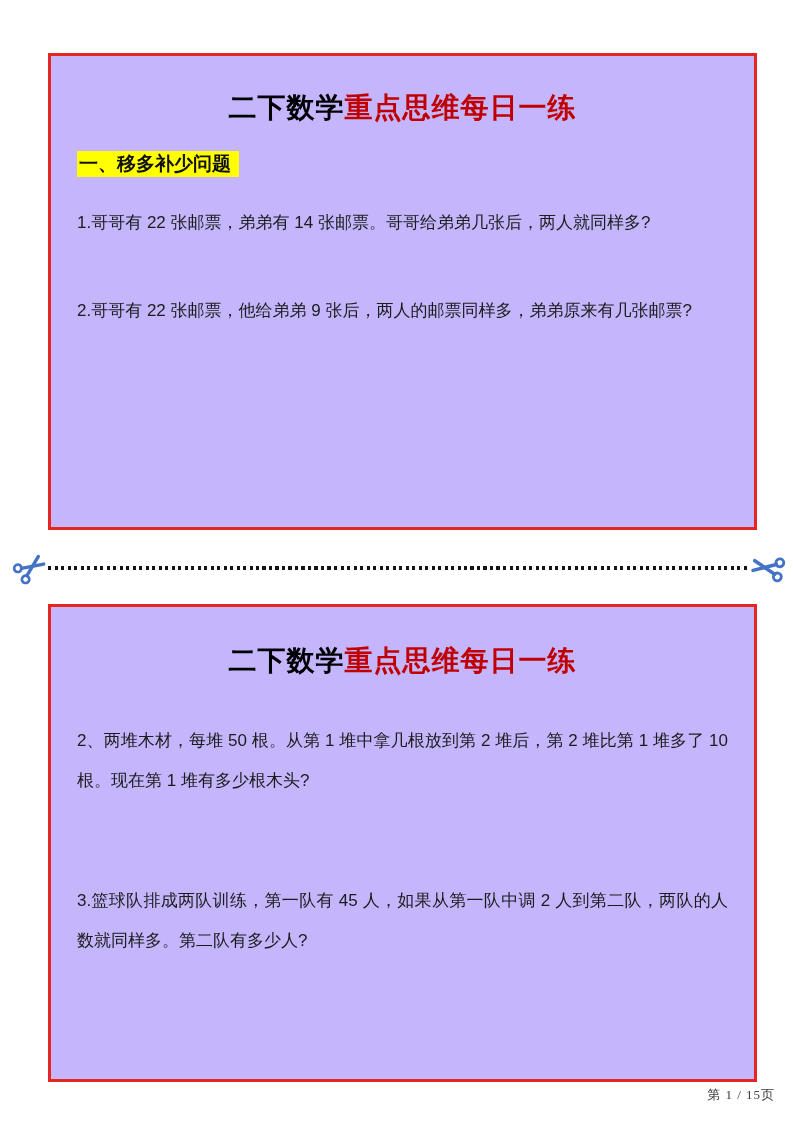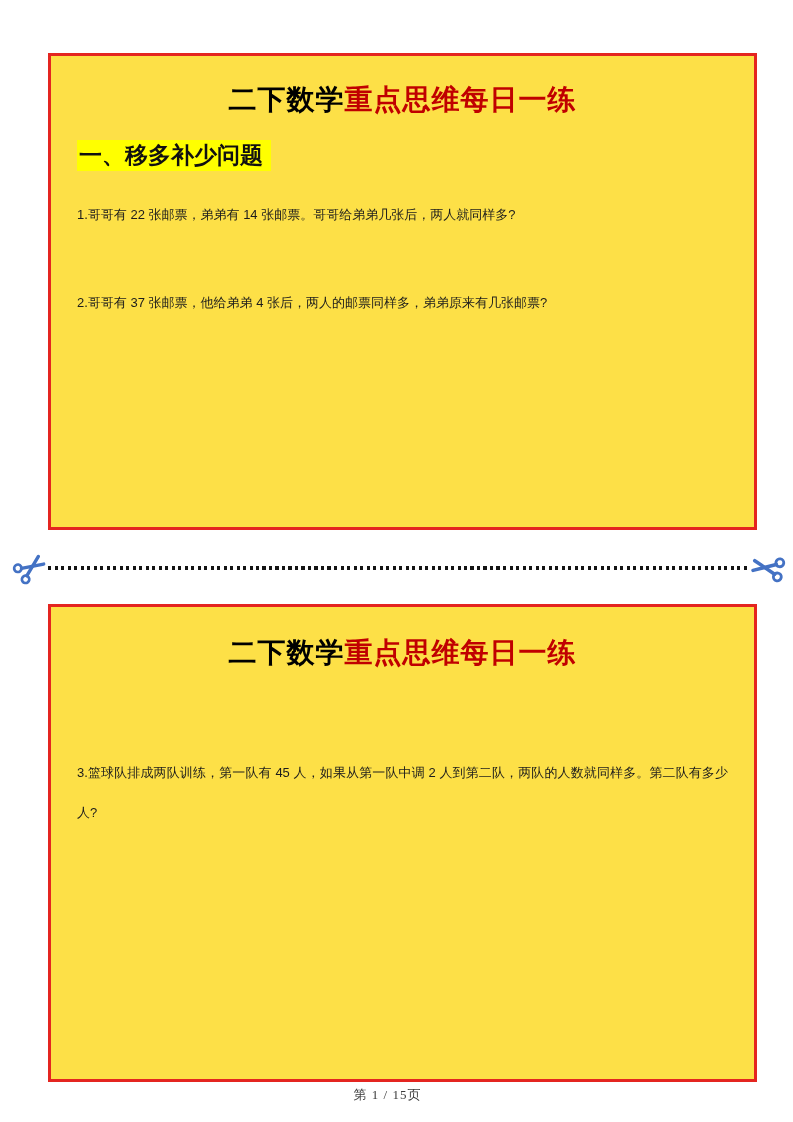--- a/index.html
+++ b/index.html
@@ -15,47 +15,47 @@
     width:793px;height:1122px;
     position:relative;
     font-family:"Liberation Sans","DejaVu Sans",sans-serif;
     color:var(--ink);
     overflow:hidden;
   }
   .card{
     position:absolute;
     left:48px;width:709px;
     border:3px solid var(--border-red);
-    background:#fde047;
-    padding:8px 26px;
+    background:#c4b5fd;
+    padding:16px 26px;
   }
   .card-1{top:53px;height:477px;}
   .card-2{top:604px;height:478px;}
   .card-title{
     margin-top:16px;
     font-size:28px;
     line-height:40px;
     font-weight:900;
     text-align:center;
     letter-spacing:1px;
     color:#000000;
   }
   .card-2 .card-title{margin-top:18px;}
   .card-title .title-red{color:var(--title-red);}
   .section-heading{margin-top:22px;}
   .section-heading mark{
     background:var(--hl-yellow);
     color:#111;
-    font-size:23px;
+    font-size:19px;
     font-weight:700;
     line-height:27px;
     padding:2px 8px 3px 2px;
   }
   .q{
-    font-size:13px;
+    font-size:17px;
     line-height:40px;
     text-align:justify;
     color:var(--ink);
   }
   .card-1 .q0{margin-top:26px;}
   .card-1 .q1{margin-top:48px;}
   .card-1 .q2{margin-top:36px;}
   .card-2 .q0{margin-top:20px;}
   .card-2 .q1{margin-top:40px;}
   .card-2 .q2{margin-top:80px;}
@@ -72,37 +72,37 @@
     background:repeating-linear-gradient(to right,#141414 0 3px,transparent 3px 6.5px);
   }
   .scissors{flex:0 0 auto;}
   .scissors svg{display:block;}
   .scissors-left{margin-left:14px;transform:rotate(-35deg);}
   .scissors-right{margin-right:8px;transform:scaleX(-1) rotate(-10deg);}
 
   .page-footer{
     position:absolute;
     left:0;top:1086px;width:775px;
-    text-align:center;
+    text-align:right;
     font-family:"Liberation Serif","DejaVu Serif",serif;
     font-size:13px;
     color:#3c3c3c;
     letter-spacing:1px;
   }
 </style>
 </head>
 <body>
 
 <section class="card card-1">
   <h1 class="card-title"><span>二下数学</span><span class="title-red">重点思维每日一练</span></h1>
   <div class="section-heading">
     <mark>一、移多补少问题</mark>
   </div>
   <p class="q q0">1.哥哥有 22 张邮票，弟弟有 14 张邮票。哥哥给弟弟几张后，两人就同样多?</p>
-  <p class="q q1">2.哥哥有 37 张邮票，他给弟弟 4 张后，两人的邮票同样多，弟弟原来有几张邮票?</p>
+  <p class="q q1">2.哥哥有 22 张邮票，他给弟弟 9 张后，两人的邮票同样多，弟弟原来有几张邮票?</p>
 </section>
 
 <div class="cut-divider">
   <span class="scissors scissors-left">
     <svg width="32" height="30" viewBox="0 0 38 32" fill="none" xmlns="http://www.w3.org/2000/svg">
       <circle cx="7" cy="8" r="4.4" stroke="#4472c4" stroke-width="3.2"></circle>
       <circle cx="7" cy="24" r="4.4" stroke="#4472c4" stroke-width="3.2"></circle>
       <path d="M10.5 10.5 L35 21.5" stroke="#4472c4" stroke-width="4" stroke-linecap="round"></path>
       <path d="M10.5 21.5 L35 10.5" stroke="#4472c4" stroke-width="4" stroke-linecap="round"></path>
     </svg>
@@ -113,18 +113,19 @@
       <circle cx="7" cy="8" r="4.4" stroke="#4472c4" stroke-width="3.2"></circle>
       <circle cx="7" cy="24" r="4.4" stroke="#4472c4" stroke-width="3.2"></circle>
       <path d="M10.5 10.5 L35 21.5" stroke="#4472c4" stroke-width="4" stroke-linecap="round"></path>
       <path d="M10.5 21.5 L35 10.5" stroke="#4472c4" stroke-width="4" stroke-linecap="round"></path>
     </svg>
   </span>
 </div>
 
 <section class="card card-2">
   <h1 class="card-title"><span>二下数学</span><span class="title-red">重点思维每日一练</span></h1>
+  <p class="q q1">2、两堆木材，每堆 50 根。从第 1 堆中拿几根放到第 2 堆后，第 2 堆比第 1 堆多了 10 根。现在第 1 堆有多少根木头?</p>
   <p class="q q2">3.篮球队排成两队训练，第一队有 45 人，如果从第一队中调 2 人到第二队，两队的人数就同样多。第二队有多少人?</p>
 </section>
 
 <footer class="page-footer">
   <span>第 1 / 15页</span>
 </footer>
 
 </body></html>

